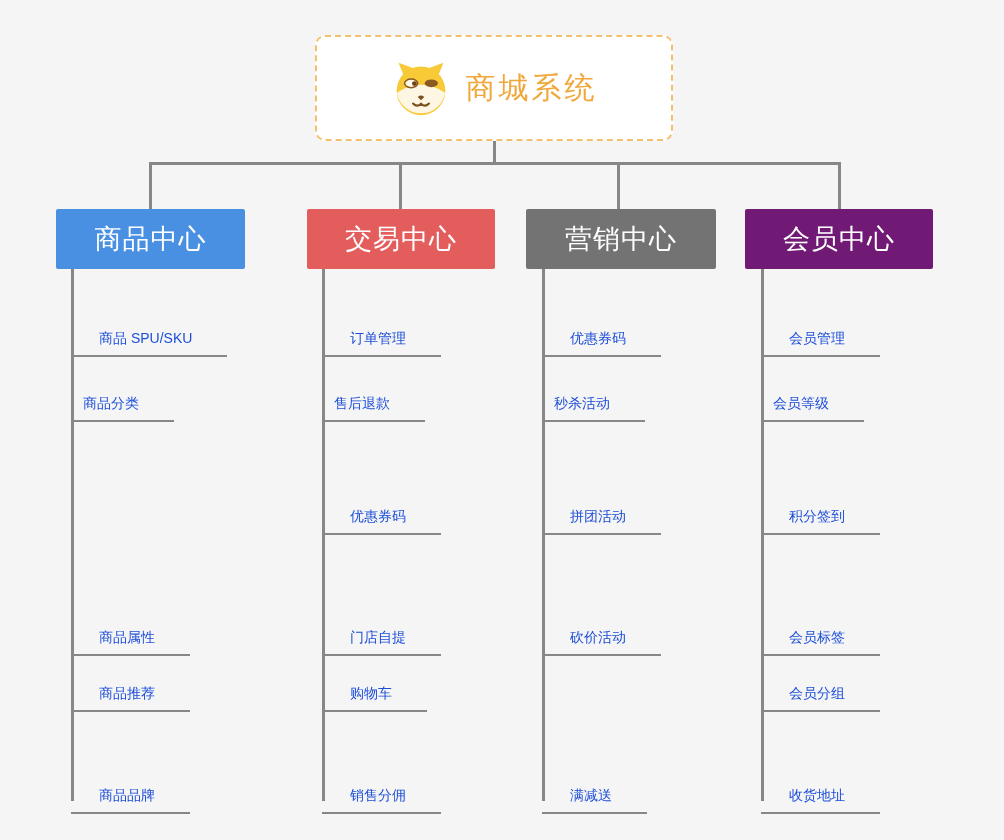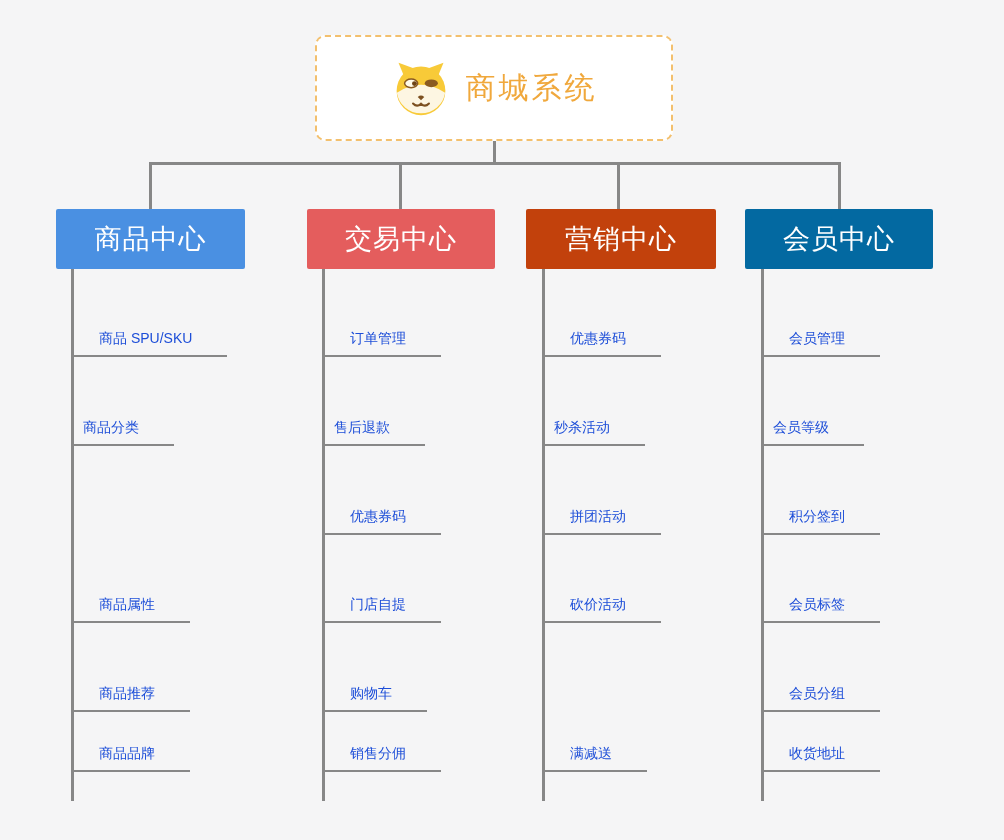--- a/index.html
+++ b/index.html
@@ -33,33 +33,33 @@
   }
   .doge{width:60px;height:60px;flex:0 0 auto;}
   
   .branch-box{
     position:absolute;top:209px;height:60px;border-radius:2px;
     display:flex;align-items:center;justify-content:center;
     color:#ffffff;font-size:27px;letter-spacing:1px;white-space:nowrap;
   }
   .branch-box.b0{left:56px;width:189px;background:#4a90e2;}
   .branch-box.b1{left:307px;width:188px;background:#e45d5d;}
-  .branch-box.b2{left:526px;width:190px;background:#c2410c;}
-  .branch-box.b3{left:745px;width:188px;background:#0369a1;}
+  .branch-box.b2{left:526px;width:190px;background:#737373;}
+  .branch-box.b3{left:745px;width:188px;background:#701a75;}
   
   .leaf{
     position:absolute;height:46px;box-sizing:border-box;
     border-bottom:2px solid #878787;
     padding:0 35px 7px 28px;
     display:flex;align-items:flex-end;
     font-size:14px;color:#1d4ed8;white-space:nowrap;
   }
   .leaf.c0{left:71px;} .leaf.c1{left:322px;} .leaf.c2{left:542px;} .leaf.c3{left:761px;}
-  .leaf.r0{top:311px;} .leaf.r1{top:400px;padding-left:12px;} .leaf.r2{top:489px;}
-  .leaf.r3{top:577px;} .leaf.r4{top:666px;font-family:Liberation Serif, serif;} .leaf.r5{top:726px;}
+  .leaf.r0{top:311px;} .leaf.r1{top:376px;padding-left:12px;} .leaf.r2{top:489px;}
+  .leaf.r3{top:610px;} .leaf.r4{top:666px;font-family:Liberation Serif, serif;} .leaf.r5{top:768px;}
 </style>
 </head>
 <body>
 
 <div class="canvas">
 
   <div class="line trunk"></div>
   <div class="line bus"></div>
   <div class="line drop d0"></div>
   <div class="line drop d1"></div>

